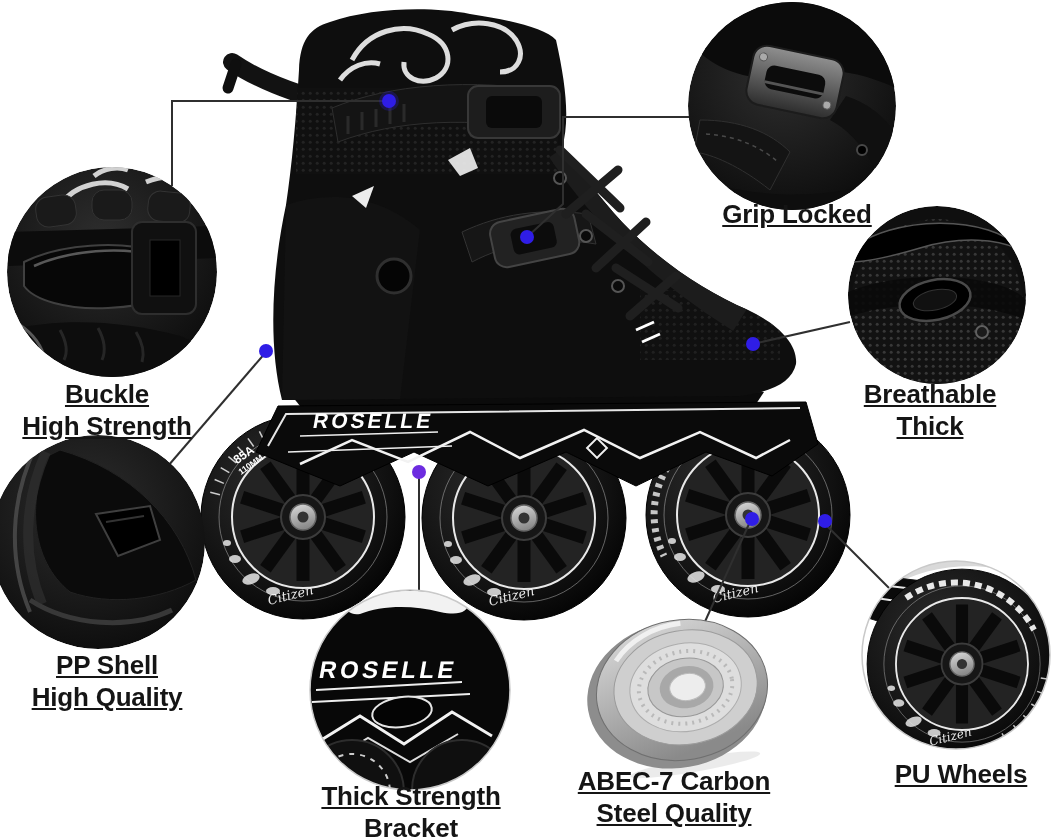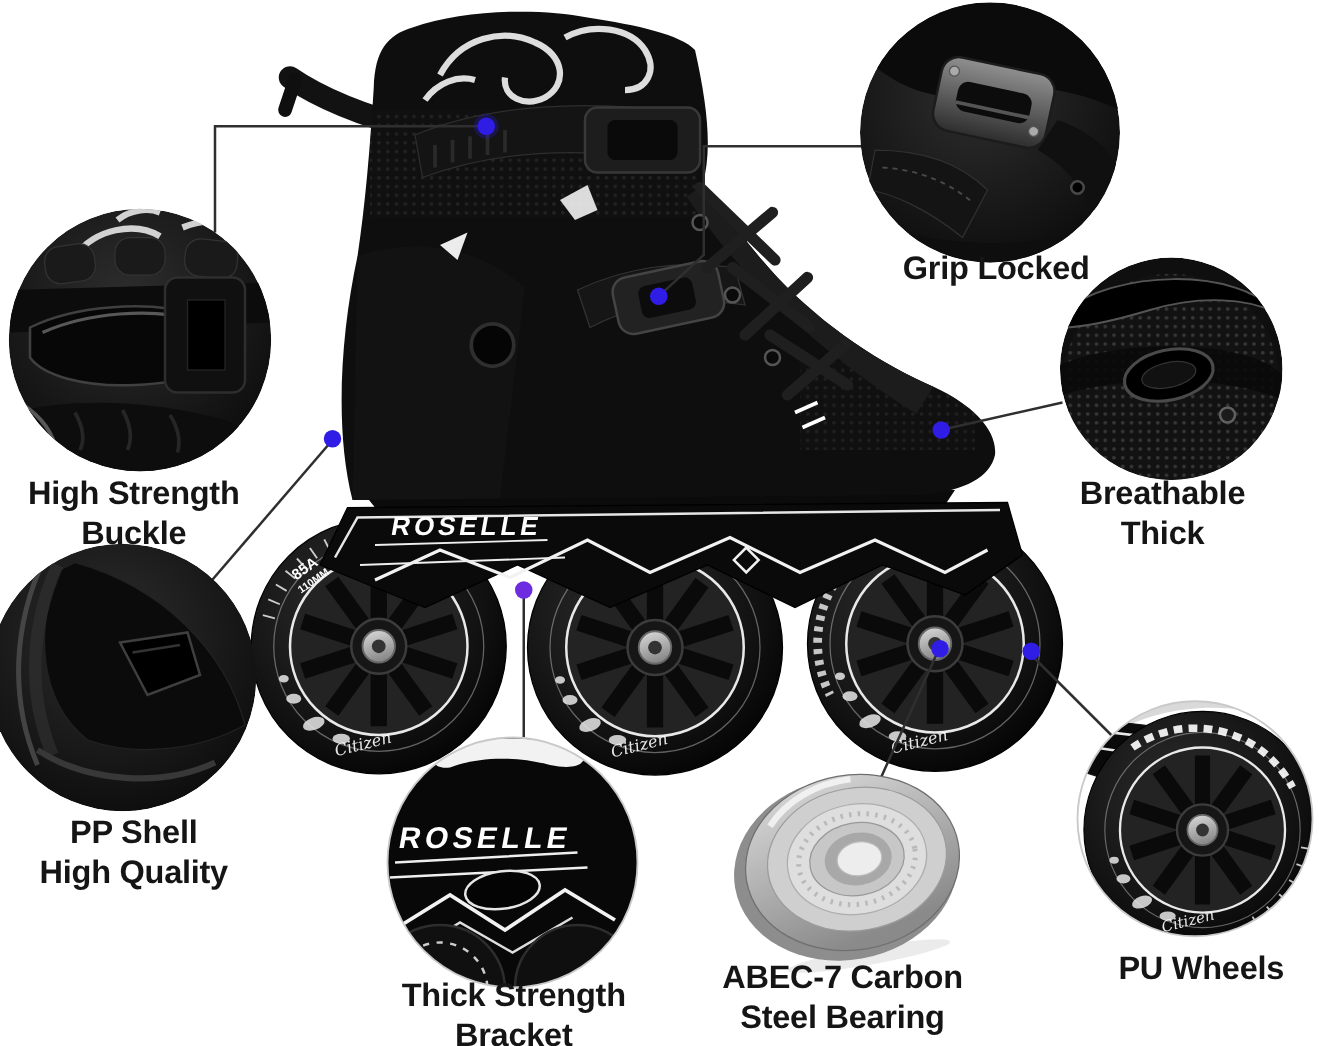--- a/index.html
+++ b/index.html
@@ -1,21 +1,21 @@
 <!DOCTYPE html>
 <html><head>
 <meta charset="utf-8">
 <style>
   html,body{margin:0;padding:0;background:#fff;}
   .stage{position:relative;width:1055px;height:837px;background:#fff;overflow:hidden;
          font-family:"Liberation Sans",sans-serif;}
   .stage svg{position:absolute;left:0;top:0;}
   .label{position:absolute;text-align:center;font-weight:bold;font-size:26px;
          line-height:1.22;color:#151515;letter-spacing:-0.2px;}
-  .label span{display:block;}
+  .label span{display:block;text-decoration:underline;}
 </style>
 </head>
 <body>
 
 <div class="stage">
 
 <svg width="1055" height="837" viewBox="0 0 1055 837">
   <defs>
     <radialGradient id="tire" cx="0.4" cy="0.35" r="0.75">
       <stop offset="0" stop-color="#2e2e2e"></stop>
@@ -316,22 +316,22 @@
     <circle cx="527" cy="237" r="7" fill="#2f1de6"></circle>
     <circle cx="753" cy="344" r="7" fill="#2f1de6"></circle>
     <circle cx="266" cy="351" r="7" fill="#2f1de6"></circle>
     <circle cx="419" cy="472" r="7" fill="#6d2ce0"></circle>
     <circle cx="752" cy="519" r="7" fill="#2f1de6"></circle>
     <circle cx="825" cy="521" r="7" fill="#2f1de6"></circle>
   </g>
 </svg>
 
 <div class="label" style="left:2px;top:379px;width:210px;">
+  <span>Buckle</span>
   <span>High Strength</span>
-  <span>Buckle</span>
 </div>
 
 <div class="label" style="left:688px;top:199px;width:218px;">
   <span>Grip Locked</span>
 </div>
 
 <div class="label" style="left:832px;top:379px;width:196px;">
   <span>Breathable</span>
   <span>Thick</span>
 </div>
@@ -341,20 +341,20 @@
   <span>High Quality</span>
 </div>
 
 <div class="label" style="left:252px;top:781px;width:318px;">
   <span>Thick Strength</span>
   <span>Bracket</span>
 </div>
 
 <div class="label" style="left:552px;top:766px;width:244px;">
   <span>ABEC-7 Carbon</span>
-  <span>Steel Bearing</span>
+  <span>Steel Quality</span>
 </div>
 
 <div class="label" style="left:852px;top:759px;width:218px;">
   <span>PU Wheels</span>
 </div>
 
 </div>
 
 </body></html>

